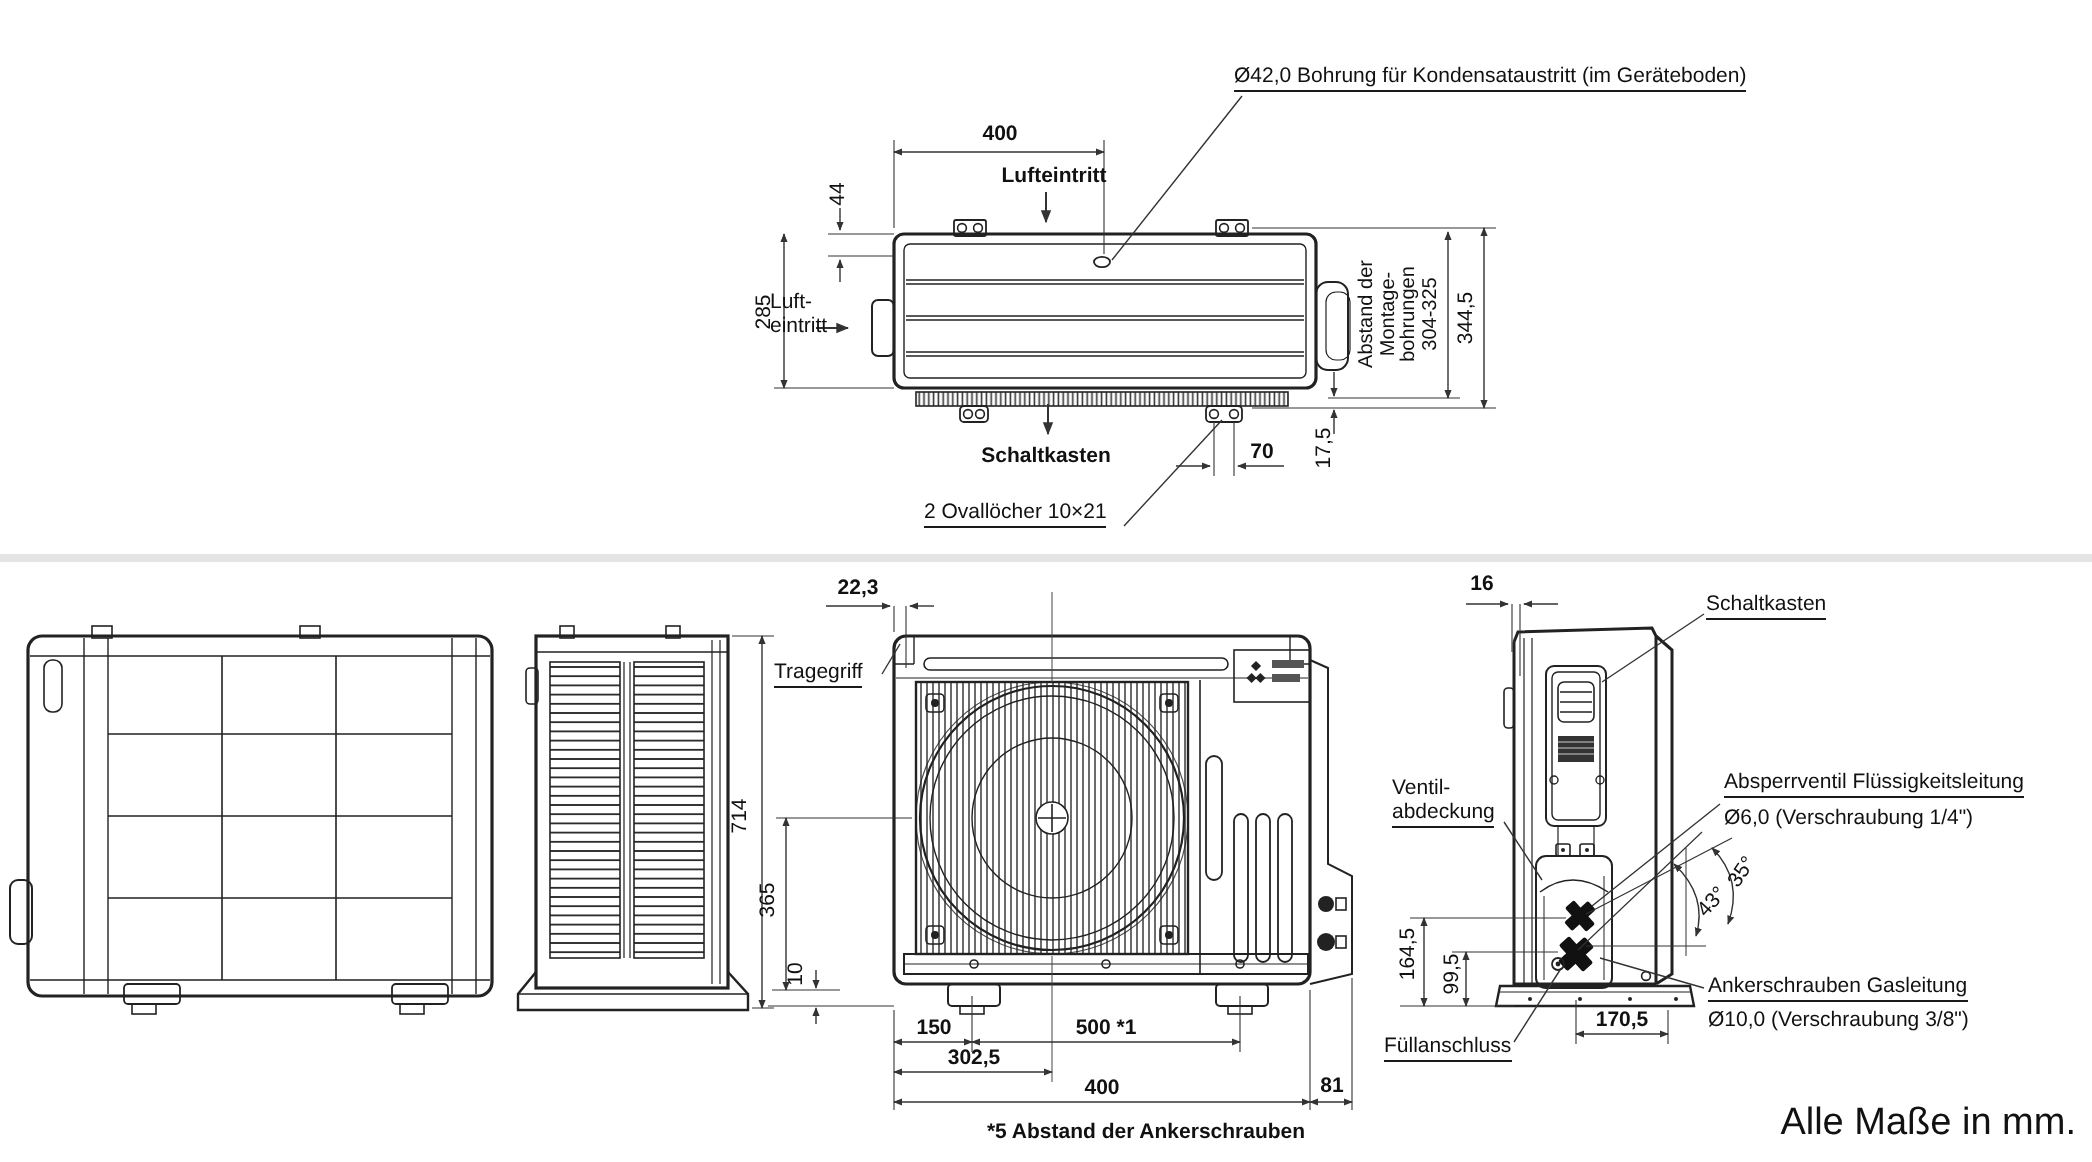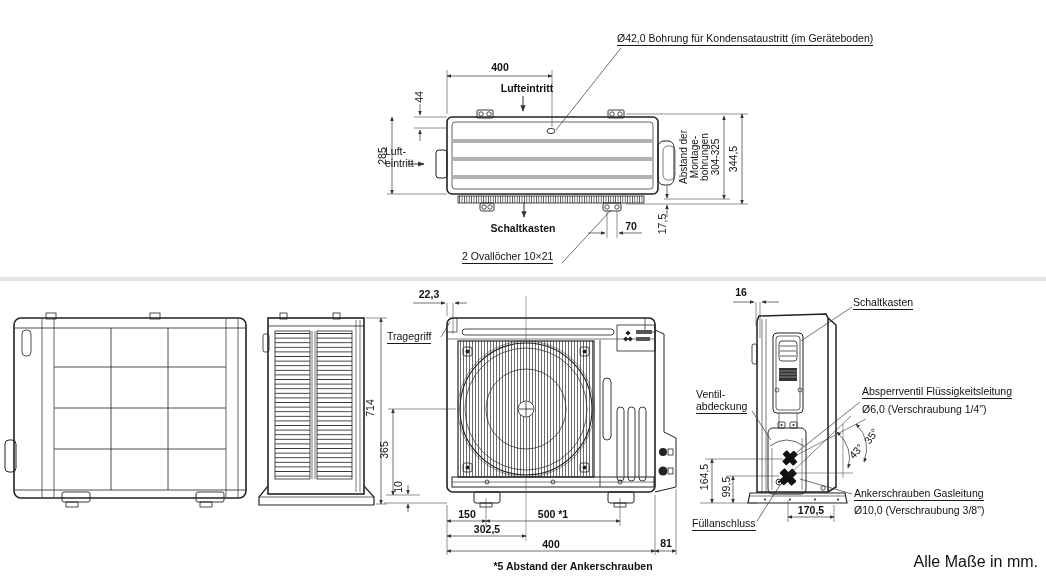--- a/index.html
+++ b/index.html
@@ -5,21 +5,21 @@
   html,body{margin:0;padding:0;background:#fff;}
   #stage{position:relative;width:1046px;height:581px;background:#fff;overflow:hidden;
          font-family:"Liberation Sans",sans-serif;color:#111;}
   #art{position:absolute;left:0;top:0;}
   .lbl{position:absolute;font-size:10.5px;line-height:12px;color:#111;white-space:nowrap;z-index:3;}
   .c{transform:translate(-50%,-50%);font-weight:bold;}
   .r{transform:translate(-50%,-50%) rotate(-90deg);}
   .a35{transform:translate(-50%,-50%) rotate(-56deg);}
   .a43{transform:translate(-50%,-50%) rotate(-48deg);}
   .u{border-bottom:1px solid #1a1a1a;padding-bottom:1px;}
-  .big{font-size:16px;}
+  .big{font-size:19px;}
   .mnt{font-size:10px;line-height:10.5px;text-align:center;}
   .divider{position:absolute;left:0;top:277px;width:1046px;height:4px;background:#e4e4e4;z-index:1;}
 </style>
 </head>
 <body>
 
 <div id="stage">
   <div class="divider"></div>
 
   <svg id="art" width="1046" height="581" viewBox="0 0 1046 581">

